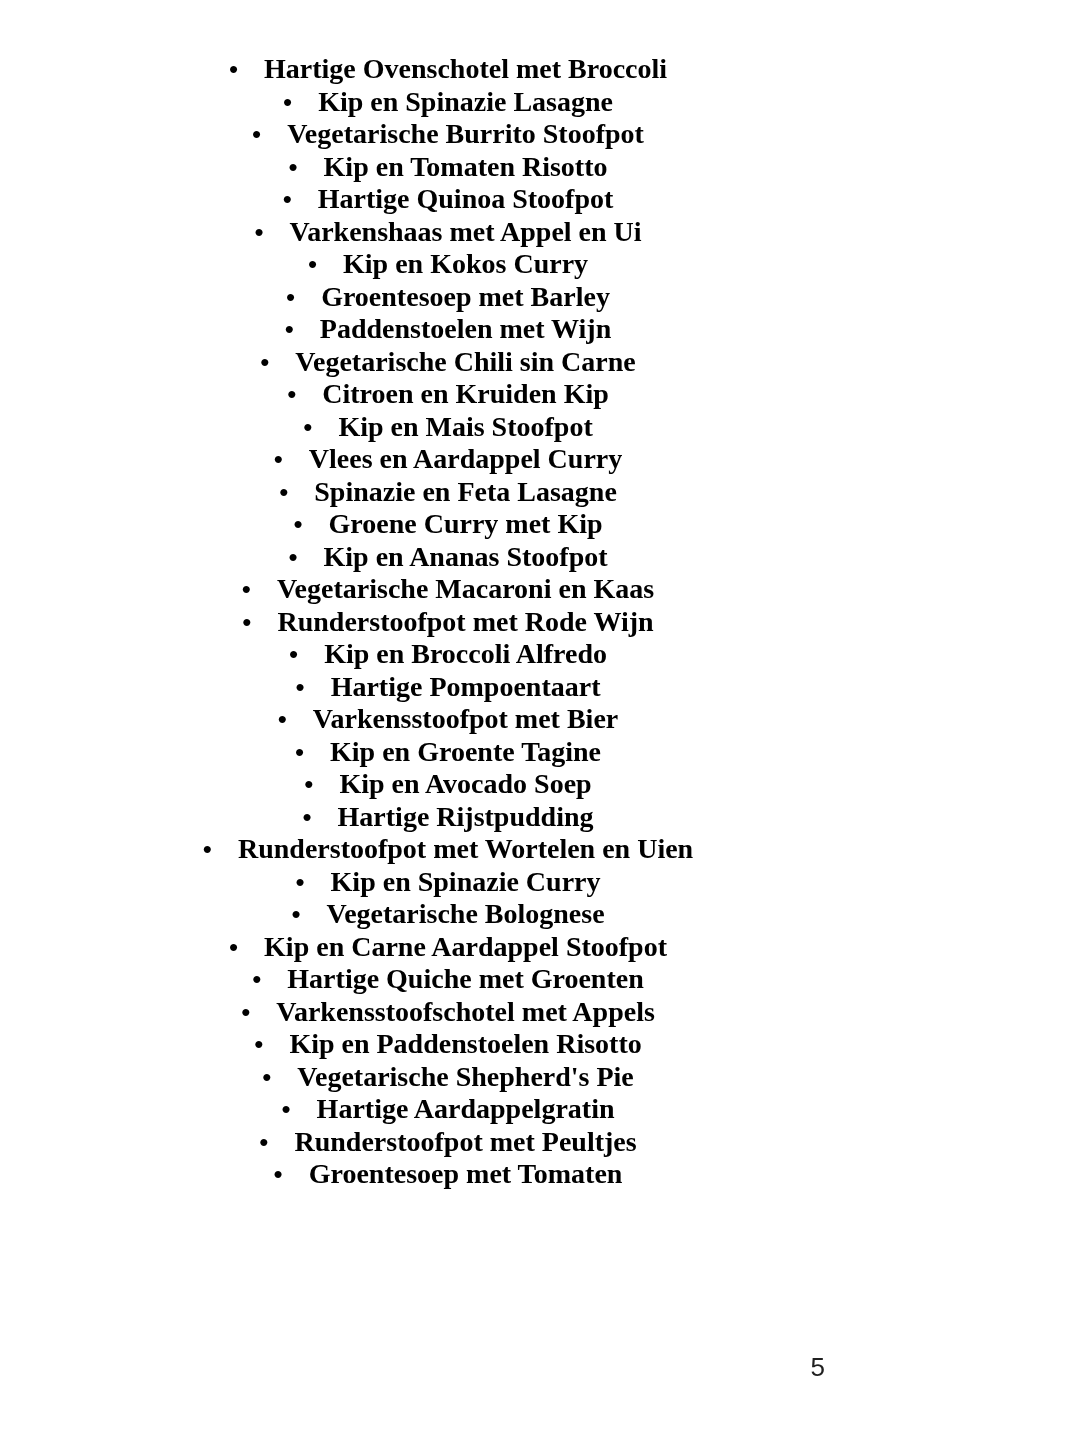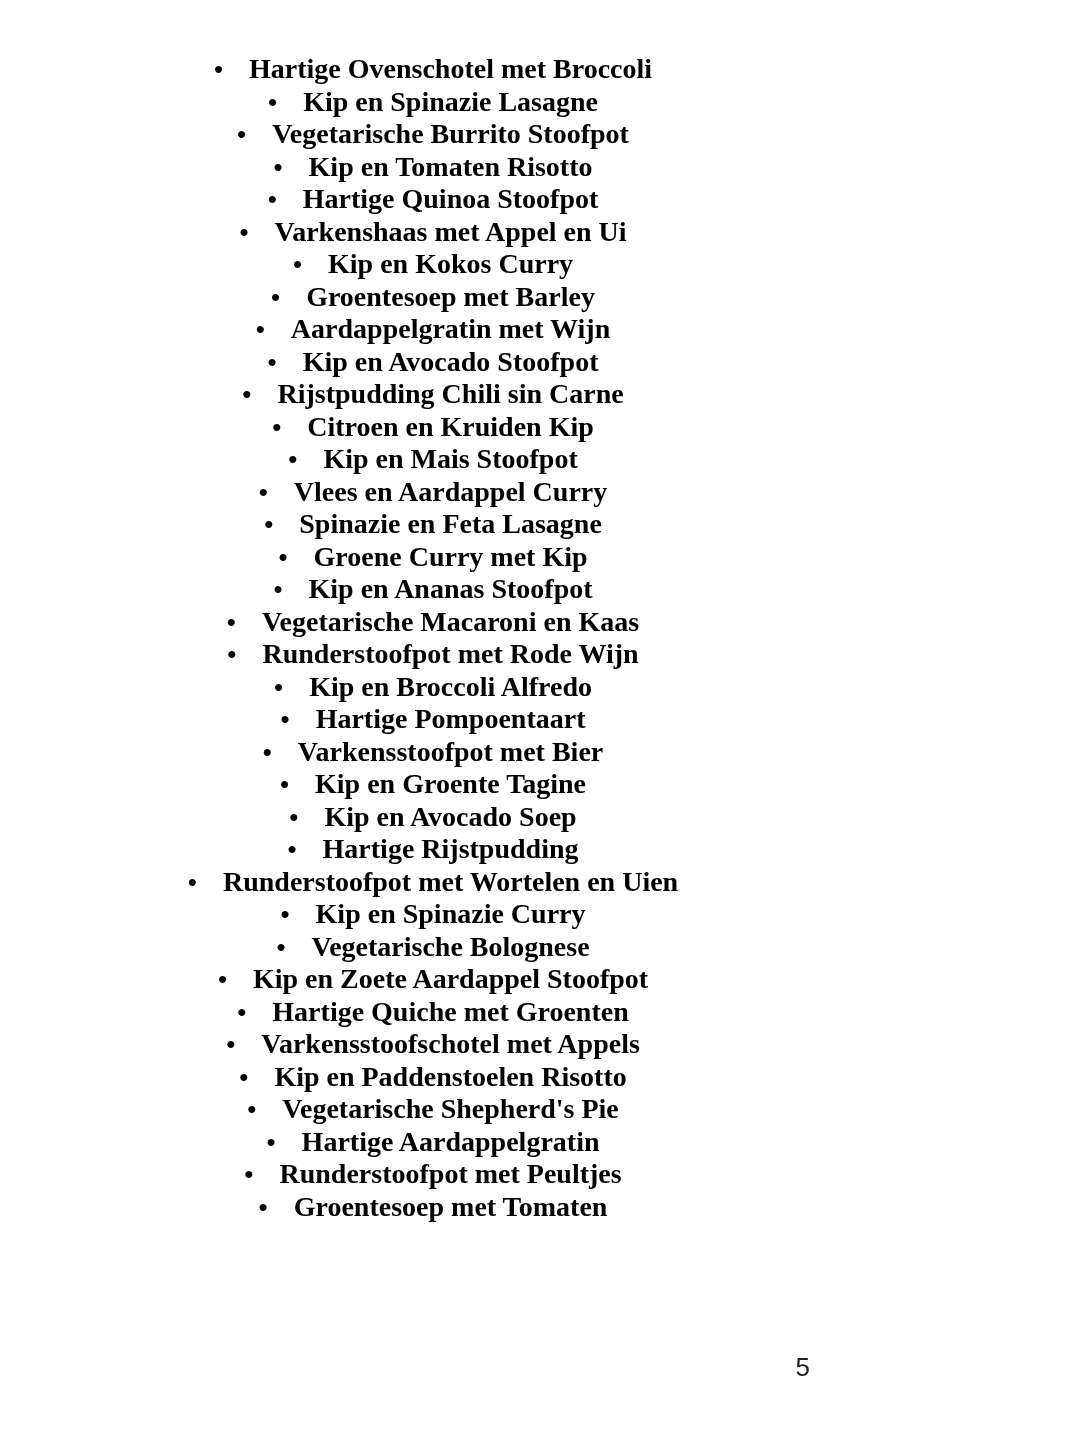--- a/index.html
+++ b/index.html
@@ -12,20 +12,21 @@
     background: #ffffff;
     position: relative;
     overflow: hidden;
     font-family: "Liberation Serif", serif;
     color: #000000;
   }
   .page {
     width: 866px;
     height: 1440px;
     position: relative;
+    margin-left: 15px;
   }
   .recipe-list {
     list-style: none;
     margin: 0;
     padding: 53px 0 0 0;
     text-align: center;
   }
   .recipe-item {
     font-size: 28px;
     line-height: 31.5px;
@@ -65,25 +66,24 @@
       <li class="recipe-item"><span class="bullet">•</span><span class="item-text">Kip en Tomaten Risotto</span></li>
 
       <li class="recipe-item"><span class="bullet">•</span><span class="item-text">Hartige Quinoa Stoofpot</span></li>
 
       <li class="recipe-item"><span class="bullet">•</span><span class="item-text">Varkenshaas met Appel en Ui</span></li>
 
       <li class="recipe-item"><span class="bullet">•</span><span class="item-text">Kip en Kokos Curry</span></li>
 
       <li class="recipe-item"><span class="bullet">•</span><span class="item-text">Groentesoep met Barley</span></li>
 
-      <li class="recipe-item"><span class="bullet">•</span><span class="item-text">Aardappelgratin met Wijn</span></li>
+      <li class="recipe-item"><span class="bullet">•</span><span class="item-text">Paddenstoelen met Wijn</span></li>
 
-      <li class="recipe-item"><span class="bullet">•</span><span class="item-text">Kip en Avocado Stoofpot</span></li>
 
-      <li class="recipe-item"><span class="bullet">•</span><span class="item-text">Rijstpudding Chili sin Carne</span></li>
+      <li class="recipe-item"><span class="bullet">•</span><span class="item-text">Vegetarische Chili sin Carne</span></li>
 
       <li class="recipe-item"><span class="bullet">•</span><span class="item-text">Citroen en Kruiden Kip</span></li>
 
 
       <li class="recipe-item"><span class="bullet">•</span><span class="item-text">Kip en Mais Stoofpot</span></li>
 
       <li class="recipe-item"><span class="bullet">•</span><span class="item-text">Vlees en Aardappel Curry</span></li>
 
       <li class="recipe-item"><span class="bullet">•</span><span class="item-text">Spinazie en Feta Lasagne</span></li>
 
@@ -107,21 +107,21 @@
       <li class="recipe-item"><span class="bullet">•</span><span class="item-text">Kip en Avocado Soep</span></li>
 
       <li class="recipe-item"><span class="bullet">•</span><span class="item-text">Hartige Rijstpudding</span></li>
 
       <li class="recipe-item"><span class="bullet">•</span><span class="item-text">Runderstoofpot met Wortelen en Uien</span></li>
 
       <li class="recipe-item"><span class="bullet">•</span><span class="item-text">Kip en Spinazie Curry</span></li>
 
       <li class="recipe-item"><span class="bullet">•</span><span class="item-text">Vegetarische Bolognese</span></li>
 
-      <li class="recipe-item"><span class="bullet">•</span><span class="item-text">Kip en Zoete Aardappel Stoofpot</span></li>
+      <li class="recipe-item"><span class="bullet">•</span><span class="item-text">Kip en Carne Aardappel Stoofpot</span></li>
 
       <li class="recipe-item"><span class="bullet">•</span><span class="item-text">Hartige Quiche met Groenten</span></li>
 
       <li class="recipe-item"><span class="bullet">•</span><span class="item-text">Varkensstoofschotel met Appels</span></li>
 
       <li class="recipe-item"><span class="bullet">•</span><span class="item-text">Kip en Paddenstoelen Risotto</span></li>
 
       <li class="recipe-item"><span class="bullet">•</span><span class="item-text">Vegetarische Shepherd's Pie</span></li>
 
 

